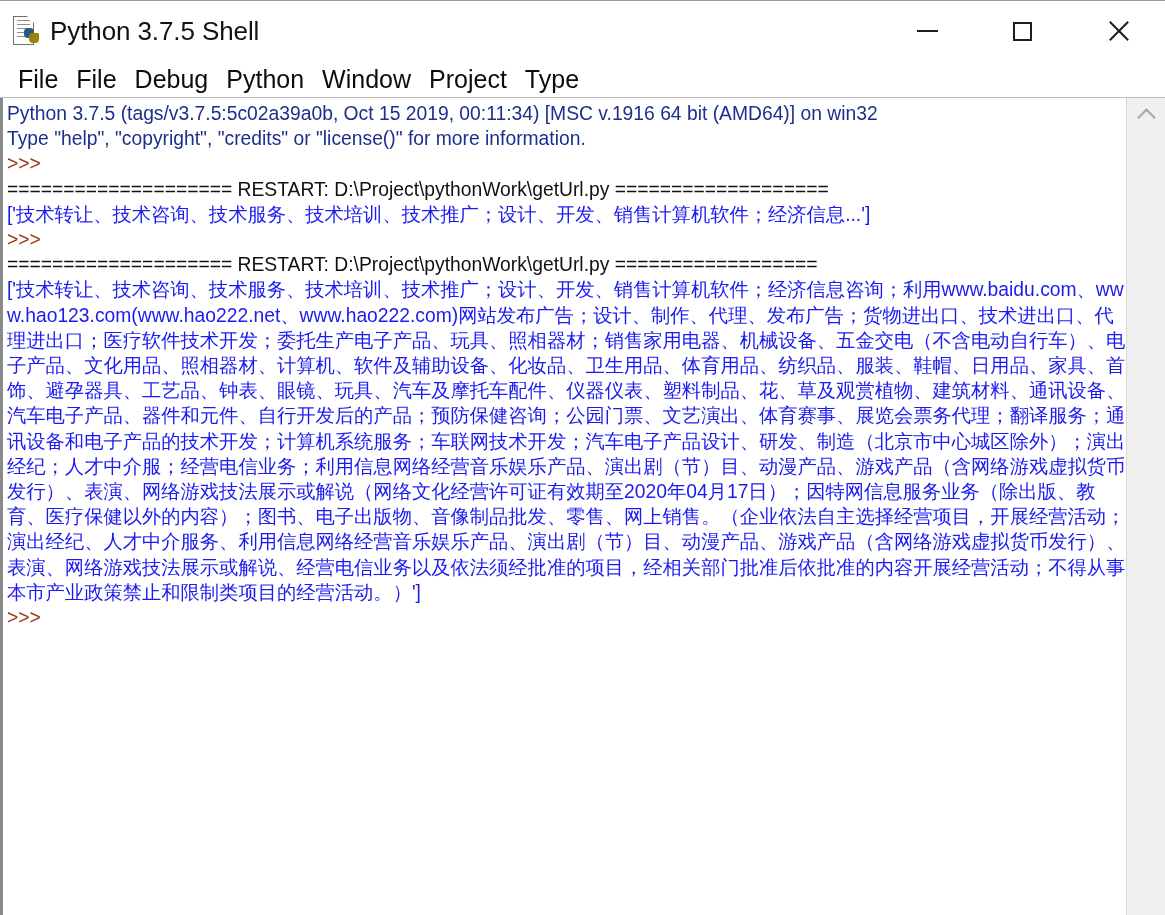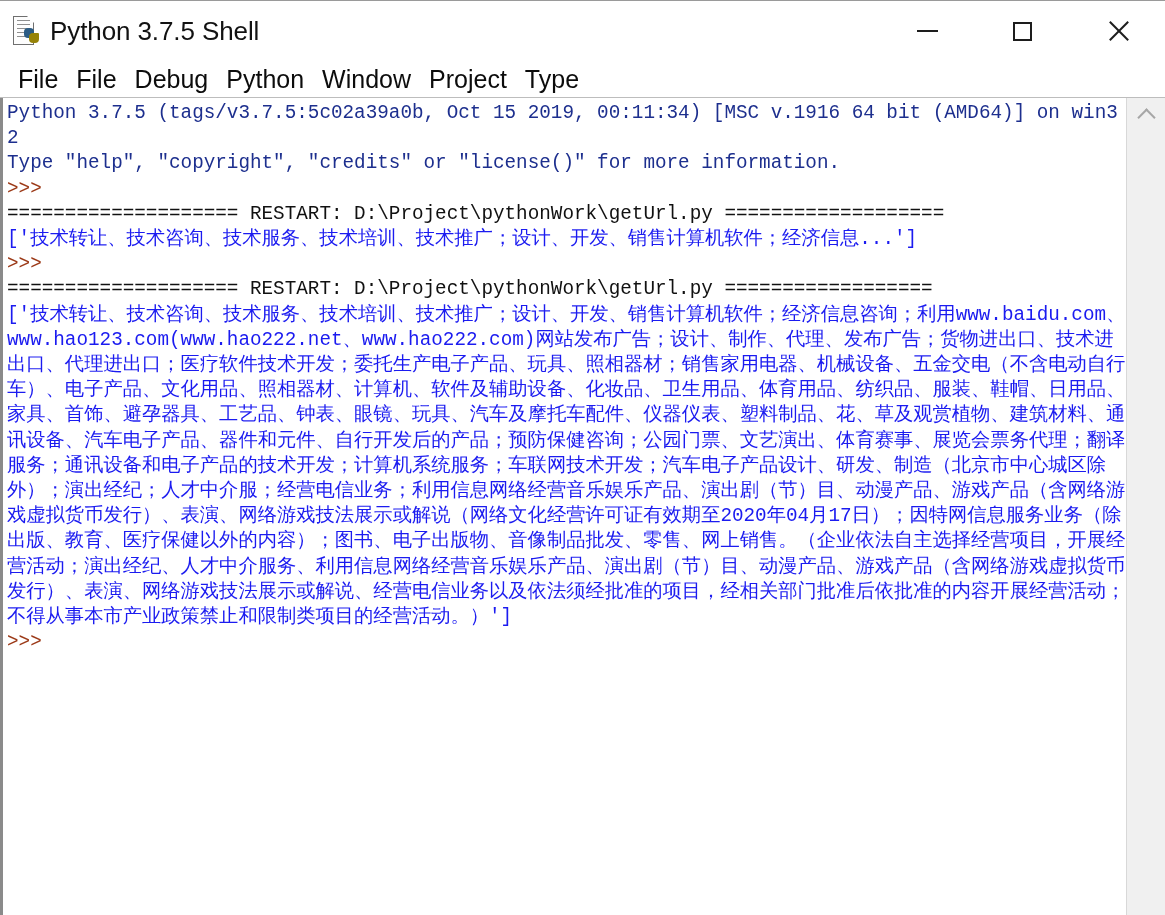--- a/index.html
+++ b/index.html
@@ -184,21 +184,21 @@
     width: 3px;
     flex: 0 0 3px;
     background: #8a8a8a;
   }
   .shell-text {
     flex: 1 1 auto;
     background: #ffffff;
     overflow: hidden;
     padding: 3px 0 0 4px;
     box-sizing: border-box;
-    font-family: Liberation Mono, monospace;
+    font-family: Liberation Sans, sans-serif;
     font-size: 19.3px;
     line-height: 25.2px;
     white-space: pre-wrap;
     word-break: break-all;
     letter-spacing: 0px;
   }
   .shell-text .line {
     white-space: pre-wrap;
     word-break: break-all;
   }

